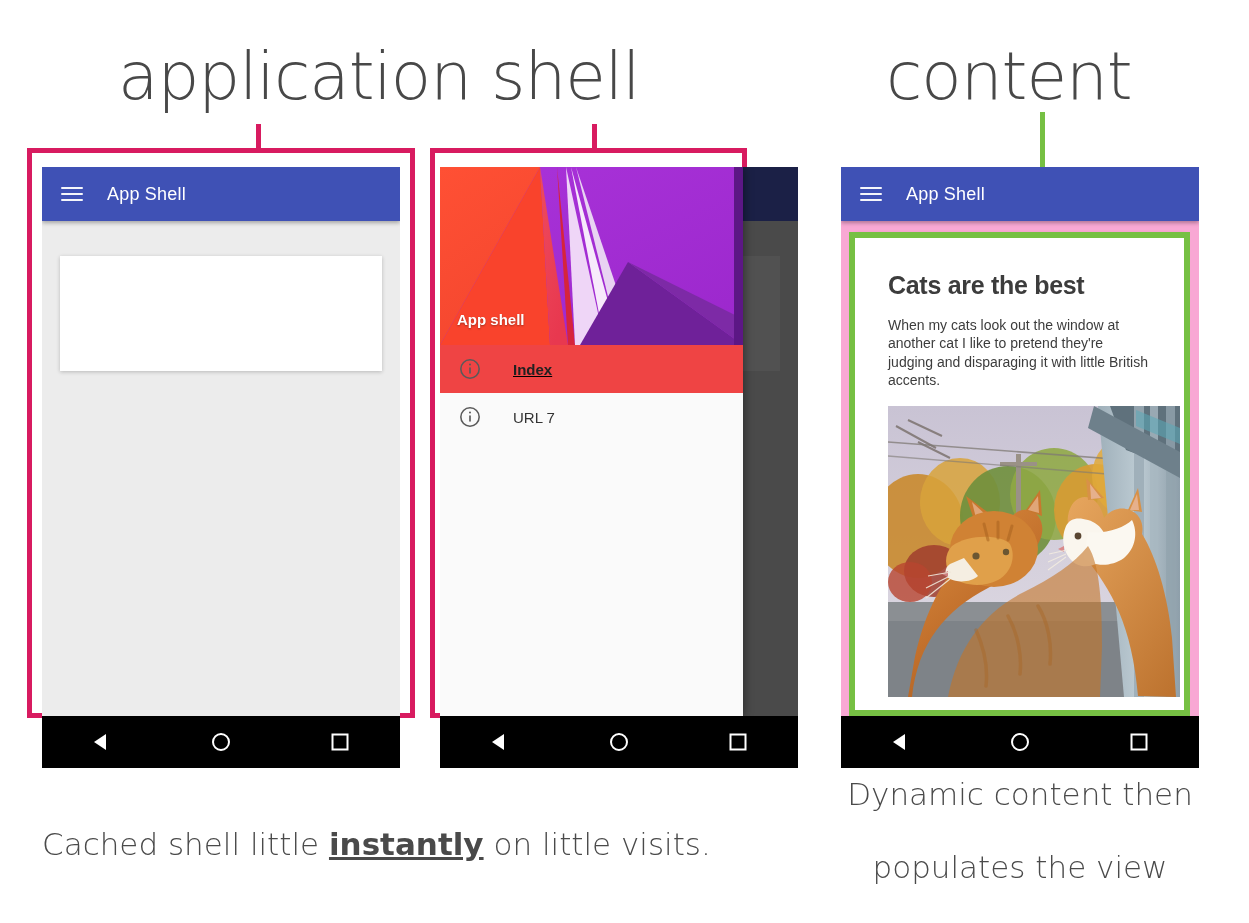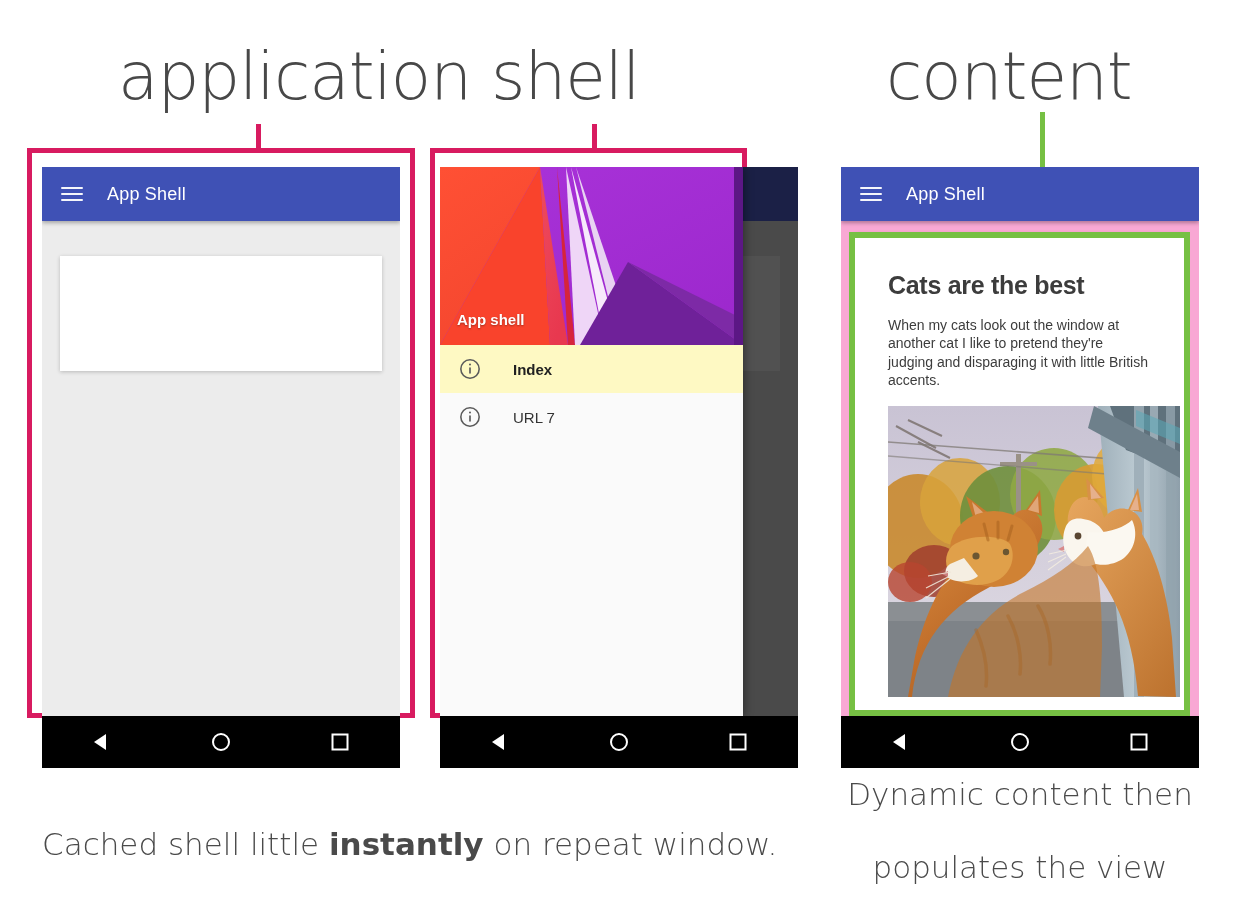--- a/index.html
+++ b/index.html
@@ -80,42 +80,42 @@
     box-shadow:2px 0 8px rgba(0,0,0,.35);overflow:hidden;
   }
   .drawer-header{position:relative;height:178px;overflow:hidden;}
   .drawer-header svg{position:absolute;left:0;top:0;}
   .drawer-header .dh-label{
     position:absolute;left:17px;bottom:17px;color:#fff;font-size:15px;font-weight:bold;
     text-shadow:0 1px 2px rgba(0,0,0,.35);
   }
   .drawer-list{position:relative;}
   .drawer-item{height:48px;display:flex;align-items:center;padding-left:19px;}
-  .drawer-item.active{background:#fef9c3;}
+  .drawer-item.active{background:#ef4444;text-decoration:underline;}
   .di-icon{width:22px;height:22px;flex:0 0 22px;}
   .di-label{margin-left:32px;font-size:15px;color:#333;}
   .drawer-item.active .di-label{font-weight:bold;color:#212121;}
 
   
   .content-body{position:relative;height:495px;background:#f9a8d4;}
   .content-card{
     position:absolute;left:14px;top:12px;right:14px;bottom:0;background:#fff;
     box-shadow:0 1px 4px rgba(0,0,0,.18);overflow:hidden;
   }
   .art-title{margin:38px 0 0 33px;font-size:25px;font-weight:bold;color:#3C3C3C;letter-spacing:-.3px;}
   .art-body{margin:16px 33px 0 33px;font-size:14px;line-height:1.32;color:#3C3C3C;}
   .art-photo{margin:16px 0 0 33px;width:292px;height:291px;position:relative;overflow:hidden;background:#7E8B92;}
   .art-photo svg{position:absolute;left:0;top:0;}
 
   
   .caption{
     position:absolute;color:#4A4A4A;font-weight:300;
     font-family:"DejaVu Sans", sans-serif;font-size:31px;white-space:nowrap;
   }
-  .caption b{font-weight:bold;}
+  .caption b{font-weight:bold;text-decoration:underline;}
   #cap-left{left:42px;top:826px;}
   #cap-right-1{left:841px;top:776px;width:358px;text-align:center;white-space:normal;}
   #cap-right-2{left:841px;top:849px;width:358px;text-align:center;white-space:normal;}
 </style>
 </head>
 <body>
 
 <div class="stage">
 
   <div class="heading" id="h-content">content</div>
@@ -337,17 +337,17 @@
           <circle cx="11" cy="11" r="8" fill="none" stroke="#fff" stroke-width="2"></circle>
         </svg>
       <svg class="nav-ico" width="22" height="22" viewBox="0 0 22 22">
           <rect x="3.5" y="3.5" width="15" height="15" fill="none" stroke="#fff" stroke-width="2"></rect>
         </svg>
     </div>
   </div>
 
   <div class="annot-box" id="box-green"></div>
 
-  <div class="caption" id="cap-left"><span>Cached shell little </span><b>instantly</b><span> on repeat window.</span></div>
+  <div class="caption" id="cap-left"><span>Cached shell little </span><b>instantly</b><span> on little visits.</span></div>
   <div class="caption" id="cap-right-1">Dynamic content then</div>
   <div class="caption" id="cap-right-2">populates the view</div>
 
 </div>
 
 </body></html>

